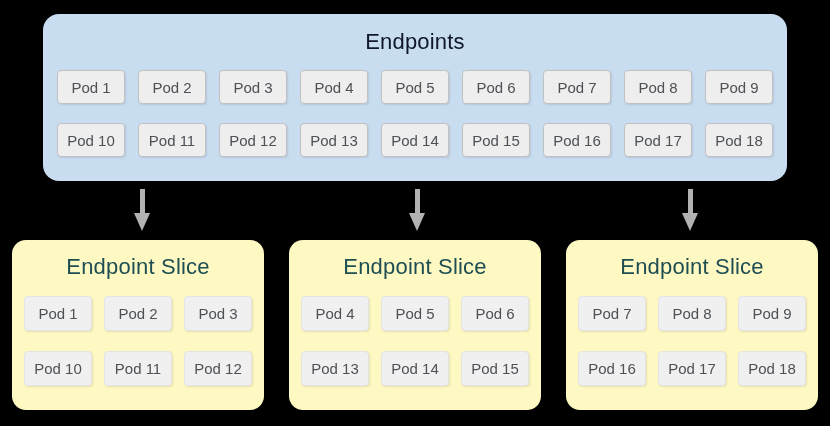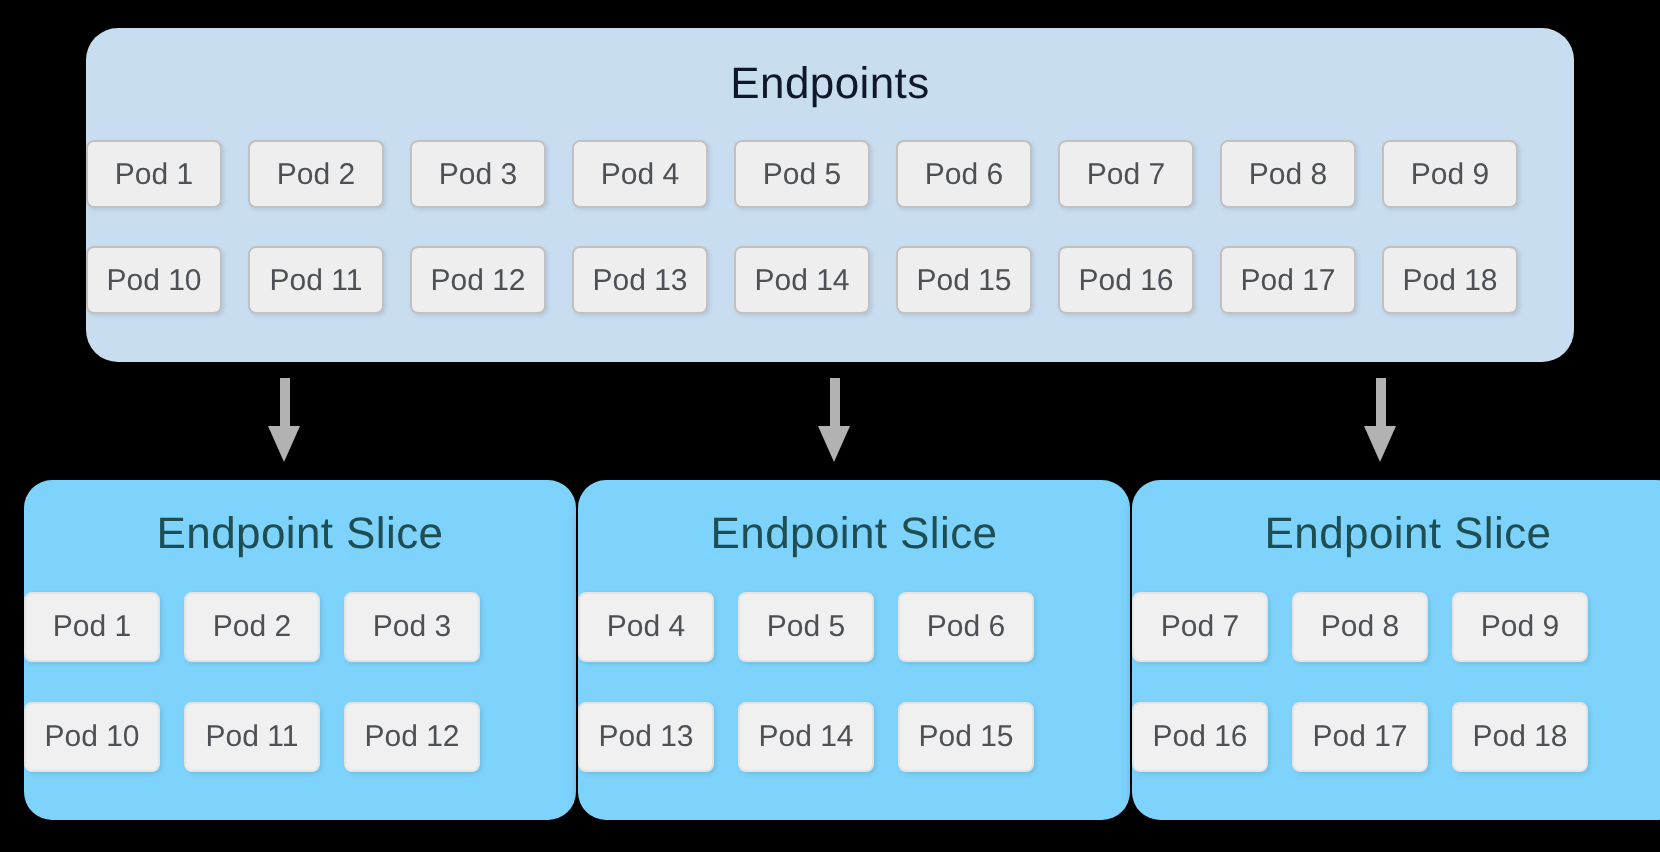--- a/index.html
+++ b/index.html
@@ -42,20 +42,21 @@
     position: absolute;
     top: 56px;
     left: 0;
     right: 0;
     display: flex;
     flex-direction: column;
     gap: 19px;
   }
   .pod-row {
     display: flex;
+    justify-content: center;
     gap: 13px;
   }
   .pod {
     box-sizing: border-box;
     width: 68px;
     height: 34px;
     background: #eeeeee;
     border: 1px solid #c1c1c1;
     border-radius: 4px;
     display: flex;
@@ -94,24 +95,23 @@
   .arrow-1 { left: 134px; }
   .arrow-2 { left: 409px; }
   .arrow-3 { left: 682px; }
 
   
   .slice-box {
     position: absolute;
     top: 240px;
     width: 252px;
     height: 170px;
-    background: #7dd3fc;
+    background: #fef9c3;
     border-radius: 14px;
     box-shadow: 3px 4px 8px rgba(0,0,0,0.45);
-    padding-left: 24px;
   }
   .slice-1 { left: 12px; }
   .slice-2 { left: 289px; }
   .slice-3 { left: 566px; }
   .slice-title {
     position: absolute;
     top: 14px;
     left: 0;
     width: 100%;
     text-align: center;

